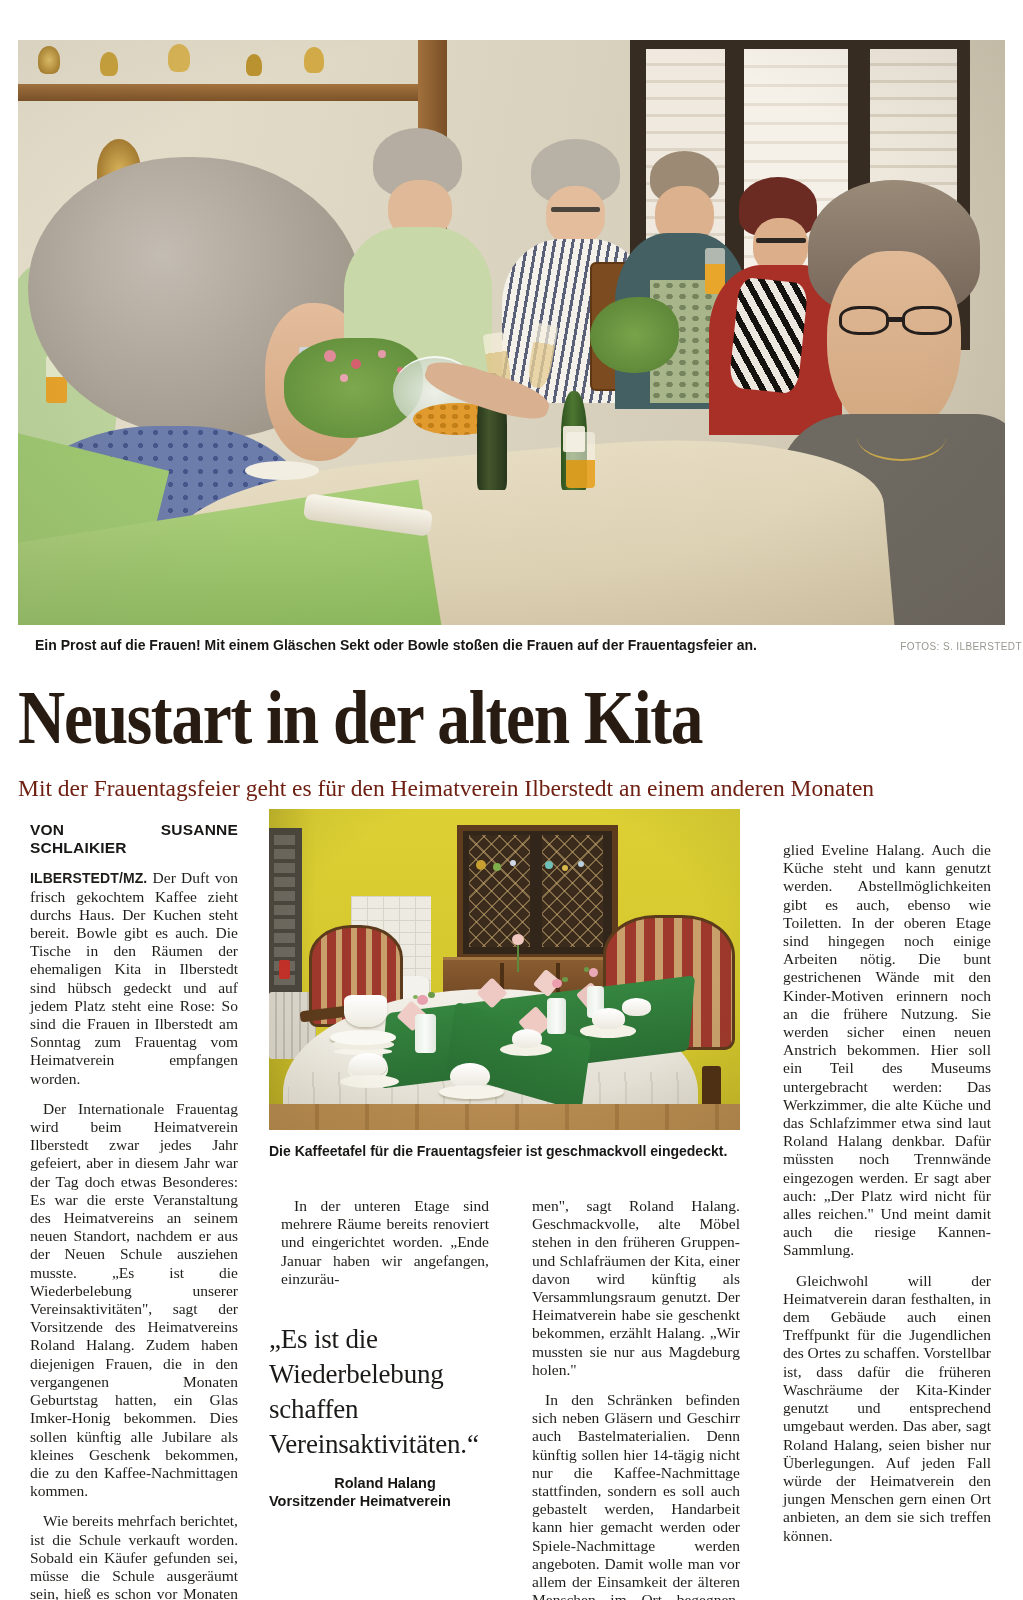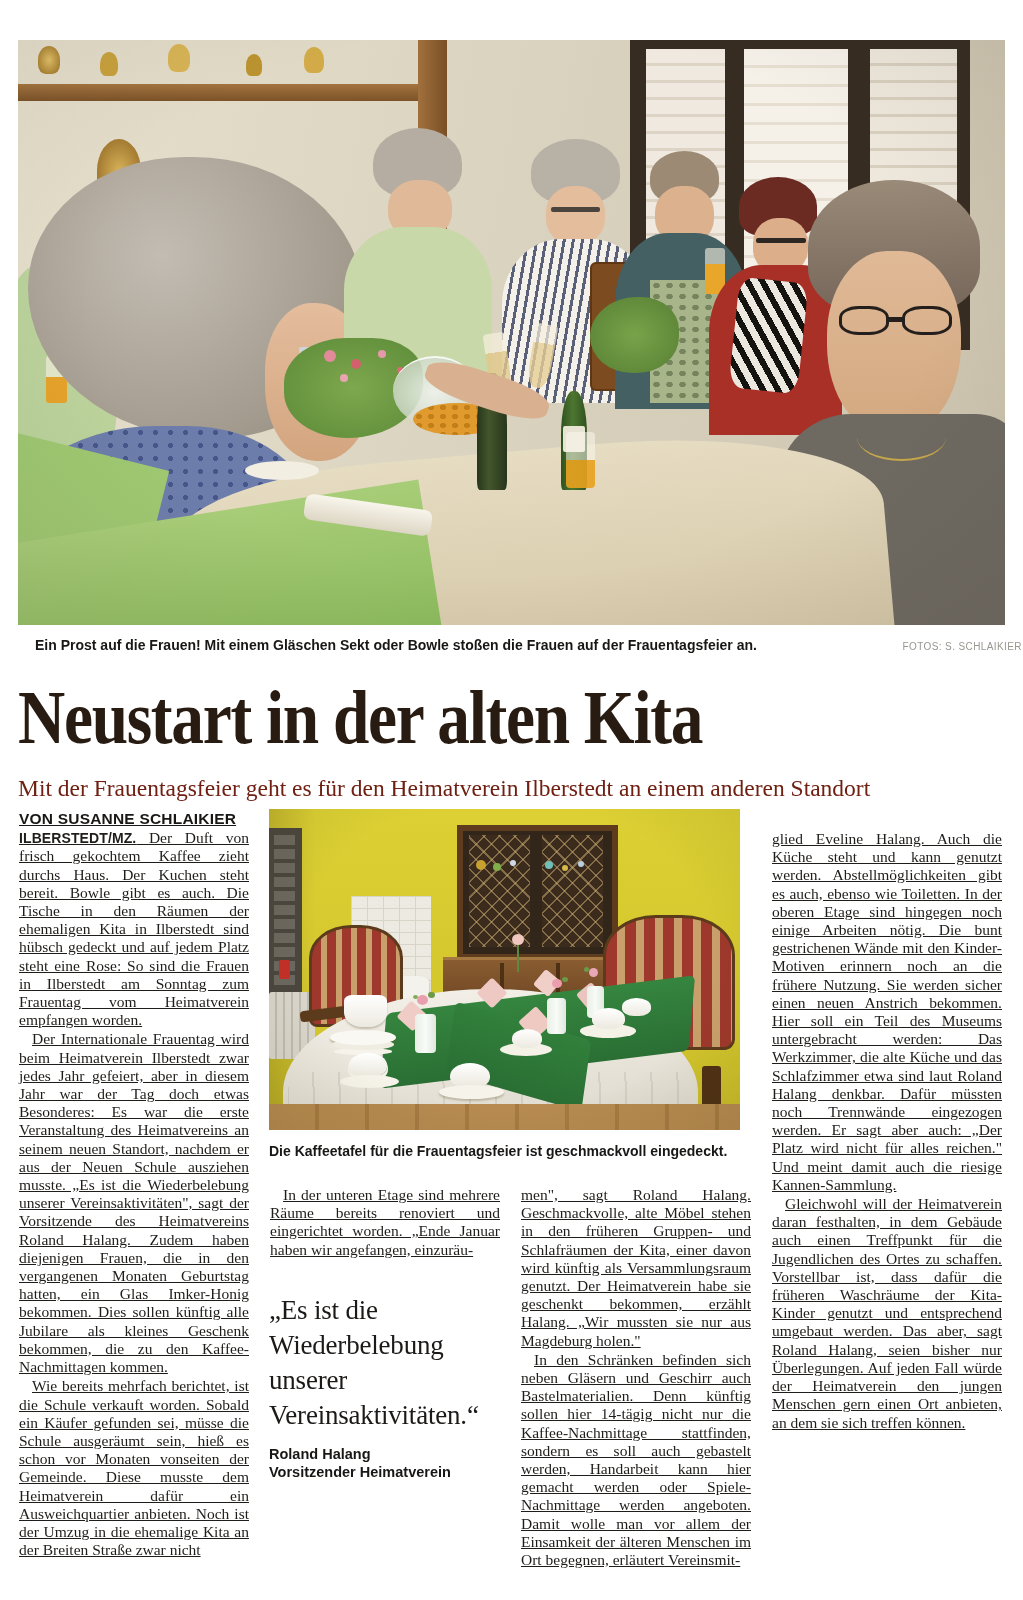--- a/index.html
+++ b/index.html
@@ -56,34 +56,34 @@
   .figwrap { grid-column: 2 / 4; grid-row: 1; }
   .col2 { grid-column: 2; grid-row: 2; }
   .col3 { grid-column: 3; grid-row: 2; }
   .col4 { grid-column: 4; grid-row: 1 / 3; padding-top: 20px; }
 
   .byline {
     margin: 16px 0 16px 0;
     font-family: "Liberation Sans", sans-serif;
     font-weight: bold; font-size: 14px; color: #181715; letter-spacing: .2px;
   }
-  .body p { margin: 1px; font-size: 15.5px; line-height: 18.2px; text-align: justify; text-decoration: underline; }
+  .body p { margin: 12px; font-size: 15.5px; line-height: 18.2px; text-align: justify; }
   .body p.ind { text-indent: 13px; }
   .lead-in { font-family: "Liberation Sans", sans-serif; font-weight: bold; font-size: 14px; letter-spacing: .1px; }
 
   .mid-cap { margin-top: 12px; width: 471px; }
 
   
   .pull-quote { margin-top: 34px; }
   .pull-quote .q { font-size: 27px; line-height: 35px; color: #1c1a18; letter-spacing: -.2px; }
   .pq-author, .pq-role {
     font-family: "Liberation Sans", sans-serif;
     font-weight: bold; font-size: 14.5px; line-height: 18px; color: #181715;
   }
-  .pq-author { margin-top: 12px; }
+  .pq-author { margin-top: 12px; text-align: center; }
 </style>
 </head>
 <body>
 
 <div class="page">
 
   <figure class="ph ph-top">
     <div style="left:0;top:7.5%;width:42%;height:3%;background:linear-gradient(#a4743f,#7c5228);"></div>
     <div style="left:40.5%;top:0;width:3%;height:56%;background:linear-gradient(90deg,#a1703c,#7a4f26);"></div>
     <div style="left:2%;top:1%;width:22px;height:28px;background:radial-gradient(#e3c269,#9a7020);border-radius:50% 50% 35% 35%;box-shadow:60px 4px 0 -2px #c9a23c, 130px -2px 0 0 #d8b455, 205px 5px 0 -3px #bb9330, 265px 0 0 -1px #d2ab48;"></div>
@@ -151,26 +151,26 @@
     <div style="left:52%;top:48.5%;width:2.2%;height:11%;background:linear-gradient(rgba(246,240,222,.7) 30%,rgba(230,206,150,.8) 30%);border-radius:4px 4px 40% 40%;transform:rotate(10deg);"></div>
     <div style="left:41%;top:57%;width:13%;height:6%;background:#d9b090;border-radius:40%;transform:rotate(18deg);"></div>
     <div style="left:55.5%;top:67%;width:3%;height:9.5%;background:linear-gradient(rgba(250,246,235,.55) 50%,rgba(232,162,31,.9) 50%);border-radius:4px;"></div>
     <div style="left:23%;top:72%;width:7.5%;height:3.2%;background:#f2eee2;border-radius:50%;"></div>
     <div style="left:29%;top:79%;width:13%;height:4.5%;background:linear-gradient(#f8f5ec,#ddd6c4);border-radius:8px;transform:rotate(8deg);"></div>
     <div style="left:0;top:0;width:100%;height:100%;background:radial-gradient(ellipse at 50% 45%,transparent 60%,rgba(60,50,40,.10));"></div>
   </figure>
 
   <div class="cap-row">
     <p class="caption">Ein Prost auf die Frauen! Mit einem Gläschen Sekt oder Bowle stoßen die Frauen auf der Frauentagsfeier an.</p>
-    <span class="credit">FOTOS: S. SCHLAIKIER</span>
+    <span class="credit">FOTOS: S. ILBERSTEDT</span>
   </div>
 
   <h1 class="headline">Neustart in der alten Kita</h1>
   <p class="deck">
-    <span>Mit der Frauentagsfeier geht es für den Heimatverein Ilberstedt an einem anderen Standort</span>
+    <span>Mit der Frauentagsfeier geht es für den Heimatverein Ilberstedt an einem anderen Monaten</span>
   </p>
 
   <div class="grid">
 
     <div class="col1 body">
       <p class="byline">VON SUSANNE SCHLAIKIER</p>
       <p><strong class="lead-in">ILBERSTEDT/MZ.</strong> <span>Der Duft von frisch gekochtem Kaffee zieht durchs Haus. Der Kuchen steht bereit. Bowle gibt es auch. Die Tische in den Räumen der ehemaligen Kita in Ilberstedt sind hübsch gedeckt und auf jedem Platz steht eine Rose: So sind die Frauen in Ilberstedt am Sonntag zum Frauentag vom Heimatverein empfangen worden.</span></p>
       <p class="ind">Der Internationale Frauentag wird beim Heimatverein Ilberstedt zwar jedes Jahr gefeiert, aber in diesem Jahr war der Tag doch etwas Besonderes: Es war die erste Veranstaltung des Heimatvereins an seinem neuen Standort, nachdem er aus der Neuen Schule ausziehen musste. „Es ist die Wiederbelebung unserer Vereinsaktivitäten", sagt der Vorsitzende des Heimatvereins Roland Halang. Zudem haben diejenigen Frauen, die in den vergangenen Monaten Geburtstag hatten, ein Glas Imker-Honig bekommen. Dies sollen künftig alle Jubilare als kleines Geschenk bekommen, die zu den Kaffee-Nachmittagen kommen.</p>
       <p class="ind">Wie bereits mehrfach berichtet, ist die Schule verkauft worden. Sobald ein Käufer gefunden sei, müsse die Schule ausgeräumt sein, hieß es schon vor Monaten vonseiten der Gemeinde. Diese musste dem Heimatverein dafür ein Ausweichquartier anbieten. Noch ist der Umzug in die ehemalige Kita an der Breiten Straße zwar nicht</p>
     </div>
@@ -232,21 +232,21 @@
 
         <div style="left:0;top:92%;width:100%;height:8%;background:repeating-linear-gradient(90deg,#b68a50 0 46px,#a57a42 46px 50px);"></div>
         <div style="left:0;top:0;width:100%;height:100%;background:radial-gradient(ellipse at 50% 45%,transparent 62%,rgba(70,60,10,.12));"></div>
       </figure>
       <p class="caption mid-cap">Die Kaffeetafel für die Frauentagsfeier ist geschmackvoll eingedeckt.</p>
     </div>
 
     <div class="col2 body">
       <p class="ind">In der unteren Etage sind mehrere Räume bereits renoviert und eingerichtet worden. „Ende Januar haben wir angefangen, einzuräu-</p>
       <div class="pull-quote">
-        <div class="q" style="position:static;">„Es ist die Wiederbelebung unserer Vereinsaktivitäten.“</div>
+        <div class="q" style="position:static;">„Es ist die Wiederbelebung schaffen Vereinsaktivitäten.“</div>
         <div class="pq-author" style="position:static;">Roland Halang</div>
         <div class="pq-role" style="position:static;">Vorsitzender Heimatverein</div>
       </div>
     </div>
 
     <div class="col3 body">
       <p>men", sagt Roland Halang. Geschmackvolle, alte Möbel stehen in den früheren Gruppen- und Schlafräumen der Kita, einer davon wird künftig als Versammlungsraum genutzt. Der Heimatverein habe sie geschenkt bekommen, erzählt Halang. „Wir mussten sie nur aus Magdeburg holen."</p>
       <p class="ind">In den Schränken befinden sich neben Gläsern und Geschirr auch Bastelmaterialien. Denn künftig sollen hier 14-tägig nicht nur die Kaffee-Nachmittage stattfinden, sondern es soll auch gebastelt werden, Handarbeit kann hier gemacht werden oder Spiele-Nachmittage werden angeboten. Damit wolle man vor allem der Einsamkeit der älteren Menschen im Ort begegnen, erläutert Vereinsmit-</p>
     </div>
 

